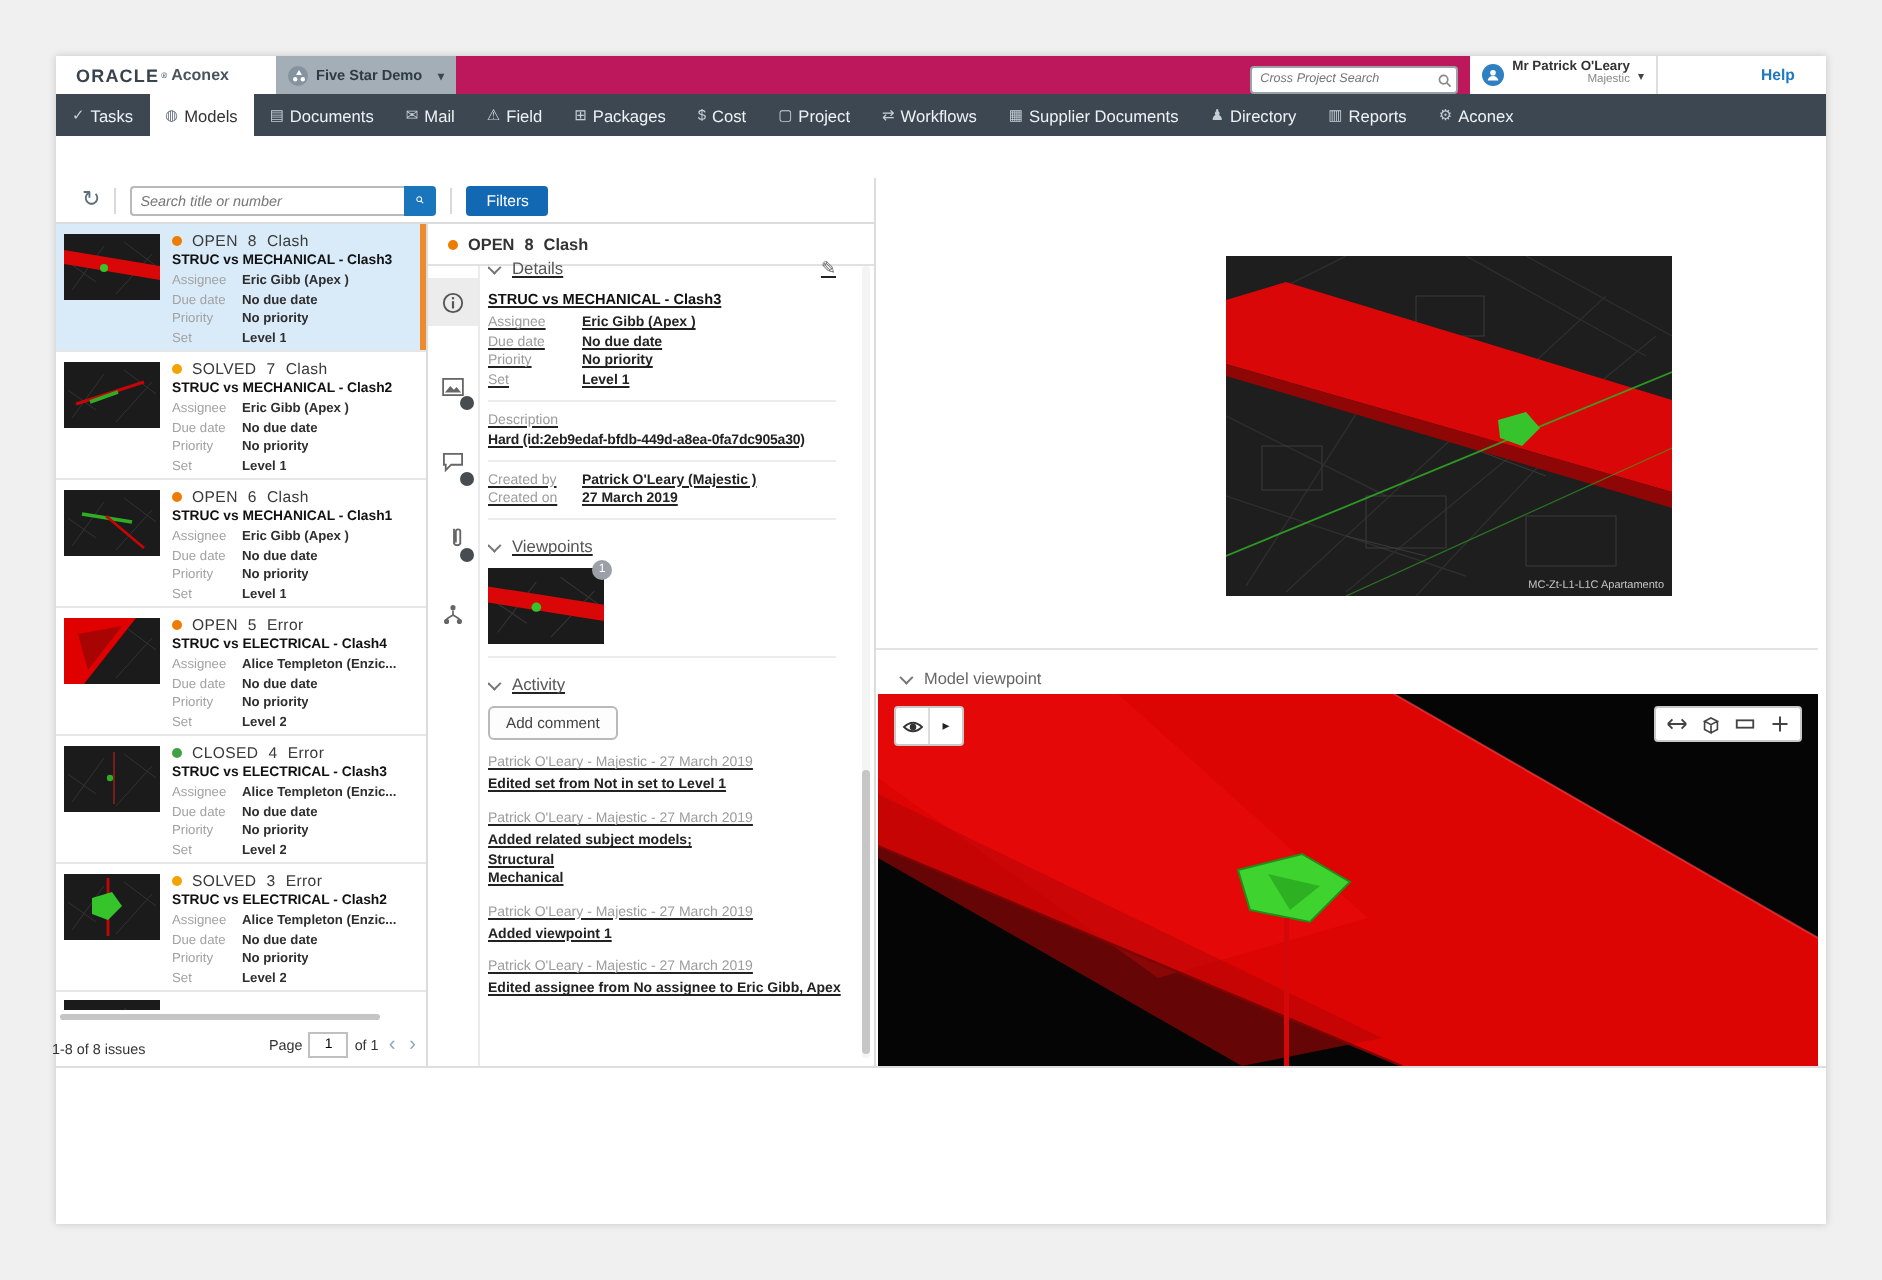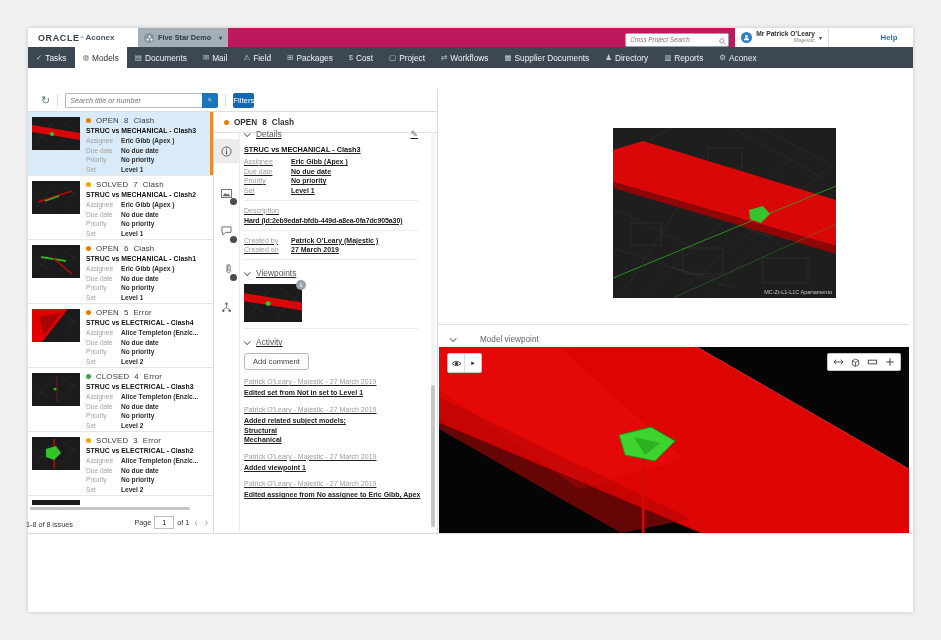--- a/index.html
+++ b/index.html
@@ -51,21 +51,21 @@
   .vdiv-right{position:absolute;left:409px;top:0;width:1px;height:444px;background:#dcdcdc;}
   .vdiv-left{position:absolute;left:185px;top:23px;width:1px;height:421px;background:#dcdcdc;}
 
   
   .toolbar{position:absolute;left:0;top:0;width:409px;height:23px;border-bottom:1px solid #ddd;box-sizing:border-box;display:flex;align-items:center;padding-left:13px;background:#fff;}
   .refresh{font-size:11px;color:#5d6f7c;cursor:pointer;line-height:1;}
   .tb-sep{width:1px;height:13px;background:#d9d9d9;margin:0 7px;}
   .search-box{display:flex;align-items:stretch;height:15px;}
   .search-box input{width:128px;border:1px solid #b9b9b9;border-right:none;border-radius:2px 0 0 2px;font-size:7.2px;font-style:italic;color:#666;padding:0 4px;outline:none;font-family:"Liberation Sans",sans-serif;}
   .search-go{width:16px;background:#1976bd;border:none;border-radius:0 2px 2px 0;display:flex;align-items:center;justify-content:center;cursor:pointer;}
-  .filters{height:15px;background:#1368b4;color:#fff;border:none;border-radius:2px;font-size:7.8px;padding:0 0;cursor:pointer;font-family:"Liberation Sans",sans-serif;}
+  .filters{height:15px;background:#1368b4;color:#fff;border:none;border-radius:2px;font-size:7.8px;padding:0 10px;cursor:pointer;font-family:"Liberation Sans",sans-serif;}
 
   
   .issue-list{position:absolute;left:0;top:23px;width:185px;height:393px;overflow:hidden;background:#fff;}
   .issue-item{position:relative;height:64px;border-bottom:1px solid #e6e6e6;box-sizing:border-box;cursor:pointer;background:#fff;}
   .issue-item.selected{background:#d9ebf9;}
   .issue-item.selected::after{content:"";position:absolute;right:0;top:0;bottom:0;width:3px;background:#ec8a2c;}
   .it-thumb{position:absolute;left:4px;top:5px;width:48px;height:33px;overflow:hidden;background:#1d1d1d;}
   .it-text{position:absolute;left:58px;top:4px;right:6px;}
   .st-line{display:flex;align-items:center;gap:5px;font-size:7.8px;color:#3a3a3a;letter-spacing:.2px;}
   .dot{width:5px;height:5px;border-radius:50%;display:inline-block;flex:0 0 auto;}
@@ -106,21 +106,21 @@
   .act-line{color:#222;font-weight:bold;font-size:7px;line-height:9.6px;}
   .mid-scroll-track{position:absolute;left:403px;top:44px;width:4px;height:396px;background:#f4f4f4;border-radius:2px;}
   .mid-scroll-thumb{position:absolute;left:403px;top:296px;width:4px;height:142px;background:#c6c6c6;border-radius:2px;cursor:pointer;}
 
   
   .right-panel{position:absolute;left:410px;top:0;width:475px;height:444px;background:#fff;}
   .rp-h{display:flex;align-items:center;height:18px;padding-left:12px;color:#666;font-size:8.2px;}
   .rp-h1{position:absolute;left:0;top:19px;right:0;border-top:1px solid #e4e4e4;}
   .snapshot{position:absolute;left:175px;top:39px;width:223px;height:170px;background:#1e1e1e;}
   .rp-div{position:absolute;left:0;top:235px;right:4px;height:1px;background:#e3e3e3;}
-  .rp-h2{position:absolute;left:0;top:241px;right:0;gap:18px;}
+  .rp-h2{position:absolute;left:0;top:241px;right:0;}
   .viewport{position:absolute;left:1px;top:258px;width:470px;height:186px;background:#000;}
   .vp-left-ctrl{position:absolute;left:8px;top:6px;height:18px;background:#fff;border:1px solid #c9c9c9;border-radius:2px;display:flex;align-items:center;}
   .vp-cell{width:16px;height:18px;display:flex;align-items:center;justify-content:center;cursor:pointer;}
   .vp-cell + .vp-cell{border-left:1px solid #ddd;}
   .expand{font-size:7px;color:#222;}
   .vp-right-ctrl{position:absolute;right:8px;top:6px;height:16px;background:#fff;border:1px solid #c9c9c9;border-radius:2px;display:flex;align-items:center;padding:0 2px;}
   .vp-tool{width:17px;height:16px;display:flex;align-items:center;justify-content:center;cursor:pointer;}
 </style>
 </head>
 <body>

